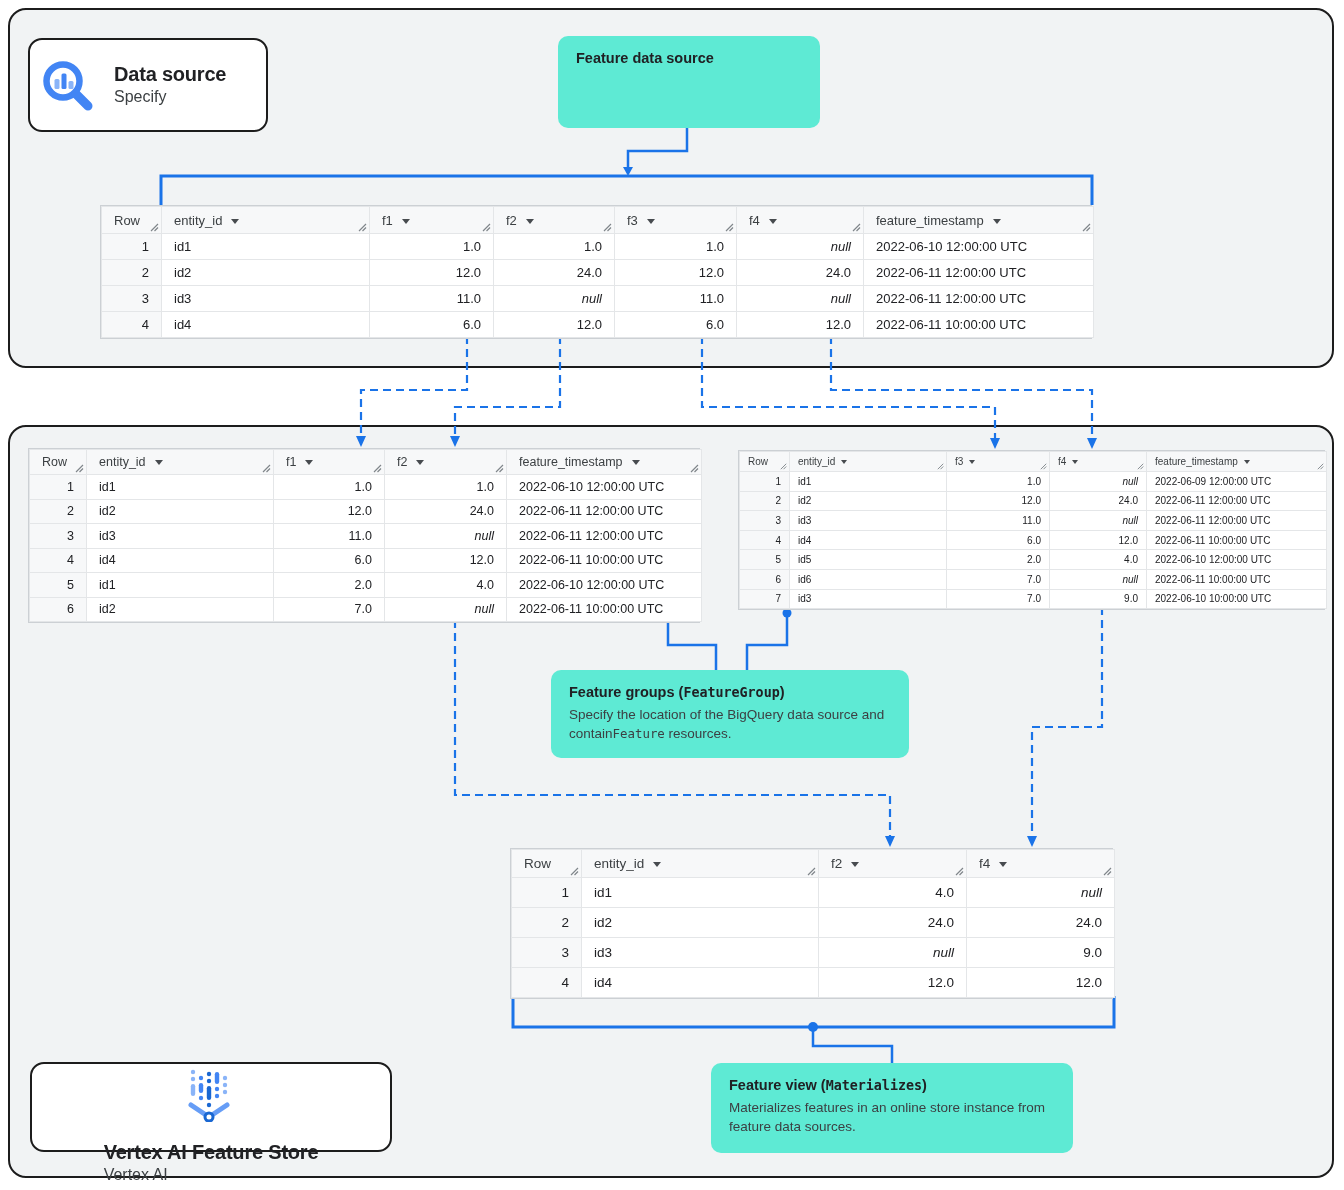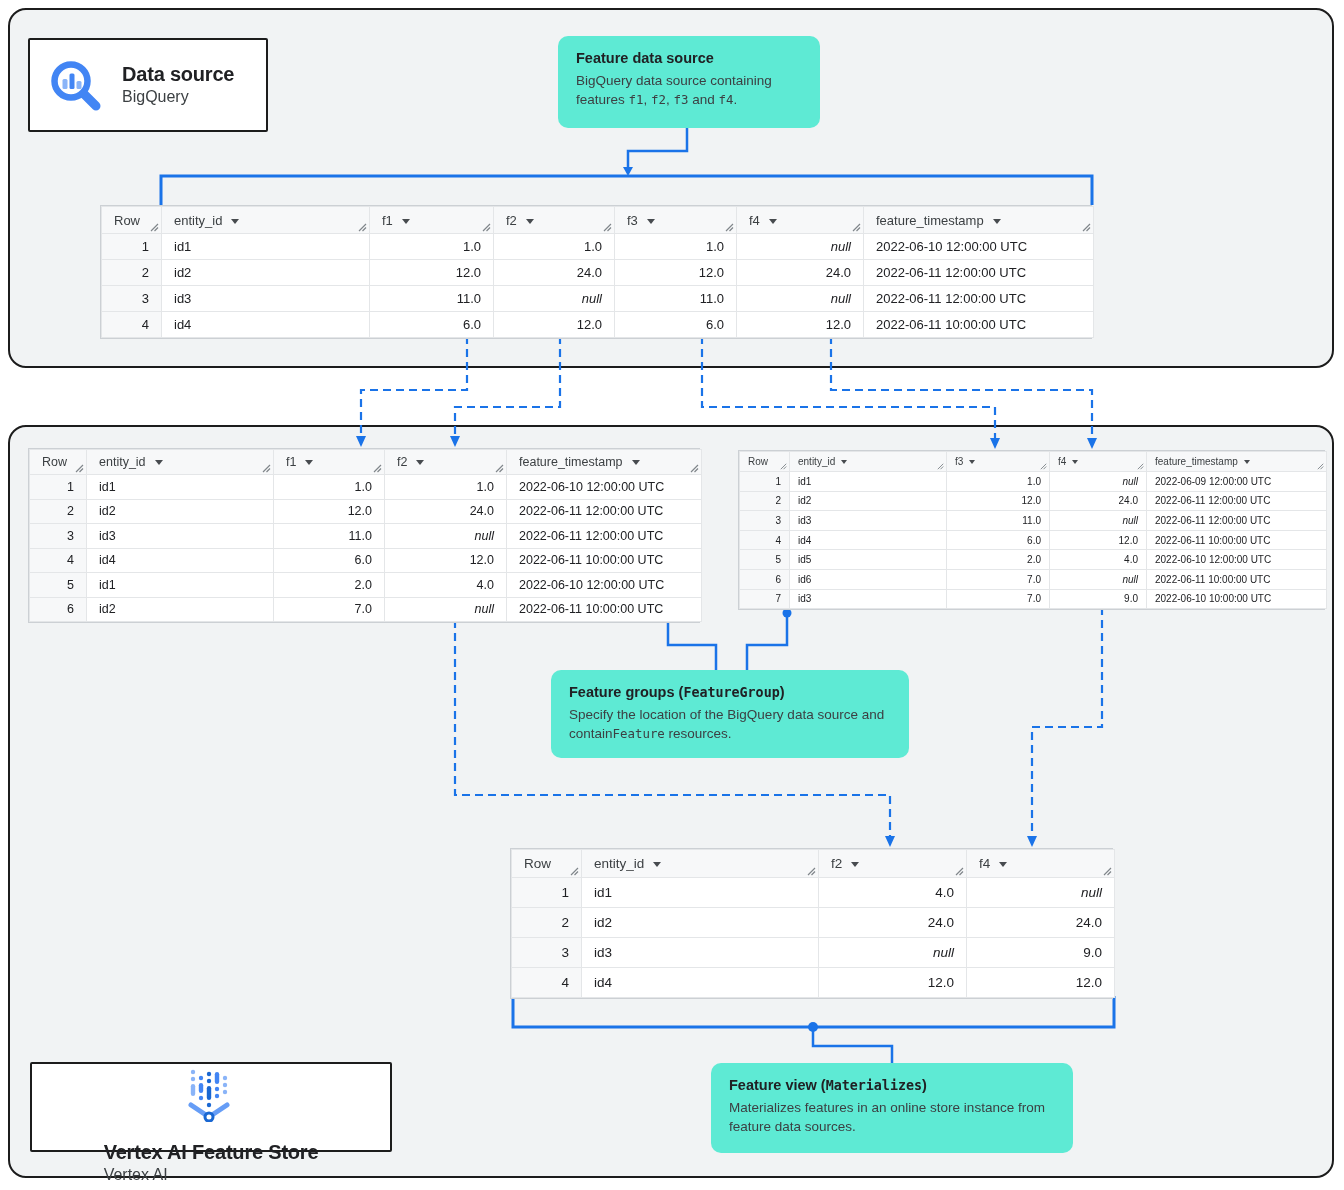--- a/index.html
+++ b/index.html
@@ -13,22 +13,22 @@
 
   
   .wires{position:absolute;left:0;top:0;z-index:2;}
   .wire{fill:none;stroke:#1a73e8;stroke-width:2.5px;}
   .wire.thick{stroke-width:3px;}
   .wire.dashed{stroke-width:2.2px;stroke-dasharray:8 5;}
   .wdot{fill:#1a73e8;}
   .warrow{fill:#1a73e8;}
 
   
-  .badge{position:absolute;background:#fff;border:2.5px solid #1c1c1c;border-radius:2px;
-         display:flex;align-items:center;gap:18px;padding:0 16px;z-index:3;box-sizing:border-box;}
+  .badge{position:absolute;background:#fff;border:2.5px solid #1c1c1c;border-radius:14px;
+         display:flex;align-items:center;gap:18px;padding:0 8px;z-index:3;box-sizing:border-box;}
   .badge .b-title{font-weight:bold;font-size:20px;letter-spacing:-0.2px;color:#202124;line-height:1.25;}
   .badge .b-sub{font-size:16px;color:#3c4043;line-height:1.3;}
   .b-datasource{left:28px;top:38px;width:240px;height:94px;}
   .b-vertex{left:30px;top:1062px;width:362px;height:90px;flex-direction:column;}
 
   
   .callout{position:absolute;background:#5eead4;border-radius:10px;padding:14px 18px;z-index:3;box-sizing:border-box;}
   .co-title{font-weight:bold;font-size:14.5px;color:#202124;margin-bottom:6px;}
   .co-body{font-size:13.5px;color:#3c4043;line-height:1.38;}
   .mono{font-family:"DejaVu Sans Mono",monospace;font-size:0.92em;}
@@ -104,21 +104,21 @@
       <svg width="58" height="58" viewBox="0 0 58 58">
         <circle cx="25" cy="25" r="16.5" fill="#ffffff" stroke="#4285f4" stroke-width="6.5"></circle>
         <line x1="38" y1="38" x2="50" y2="50" stroke="#4285f4" stroke-width="9" stroke-linecap="round"></line>
         <rect x="16.5" y="23" width="5" height="10" rx="1.5" fill="#8ab4f8"></rect>
         <rect x="23.5" y="17.5" width="5" height="15.5" rx="1.5" fill="#4285f4"></rect>
         <rect x="30.5" y="25" width="5" height="8" rx="1.5" fill="#8ab4f8"></rect>
       </svg>
     </span>
     <span>
       <div class="b-title">Data source</div>
-      <div class="b-sub">BigQuery</div>
+      <div class="b-sub">Specify</div>
     </span>
   </div>
 
   <div class="badge b-vertex">
     <span style="line-height:0;">
       <svg width="52" height="58" viewBox="0 0 52 58">
         <g fill="#8ab4f8">
           <circle cx="8" cy="8" r="2.2"></circle>
             <circle cx="8" cy="15" r="2.2"></circle>
           <rect x="5.8" y="20" width="4.4" height="12" rx="2.2"></rect>
@@ -149,21 +149,20 @@
       </svg>
     </span>
     <span>
       <div class="b-title">Vertex AI Feature Store</div>
       <div class="b-sub">Vertex AI</div>
     </span>
   </div>
 
   <div class="callout co-source">
     <div class="co-title"><span>Feature data source</span></div>
-    <div class="co-body"><span>BigQuery data source containing features </span><span class="mono">f1</span><span>, </span><span class="mono">f2</span><span>, </span><span class="mono">f3</span><span> and </span><span class="mono">f4</span><span>.</span></div>
   </div>
   <div class="callout co-groups">
     <div class="co-title"><span>Feature groups (</span><span class="mono">FeatureGroup</span><span>)</span></div>
     <div class="co-body"><span>Specify the location of the BigQuery data source and contain</span><span class="mono">Feature</span><span> resources.</span></div>
   </div>
   <div class="callout co-view">
     <div class="co-title"><span>Feature view (</span><span class="mono">Materializes</span><span>)</span></div>
     <div class="co-body"><span>Materializes features in an online store instance from feature data sources.</span></div>
   </div>
 

